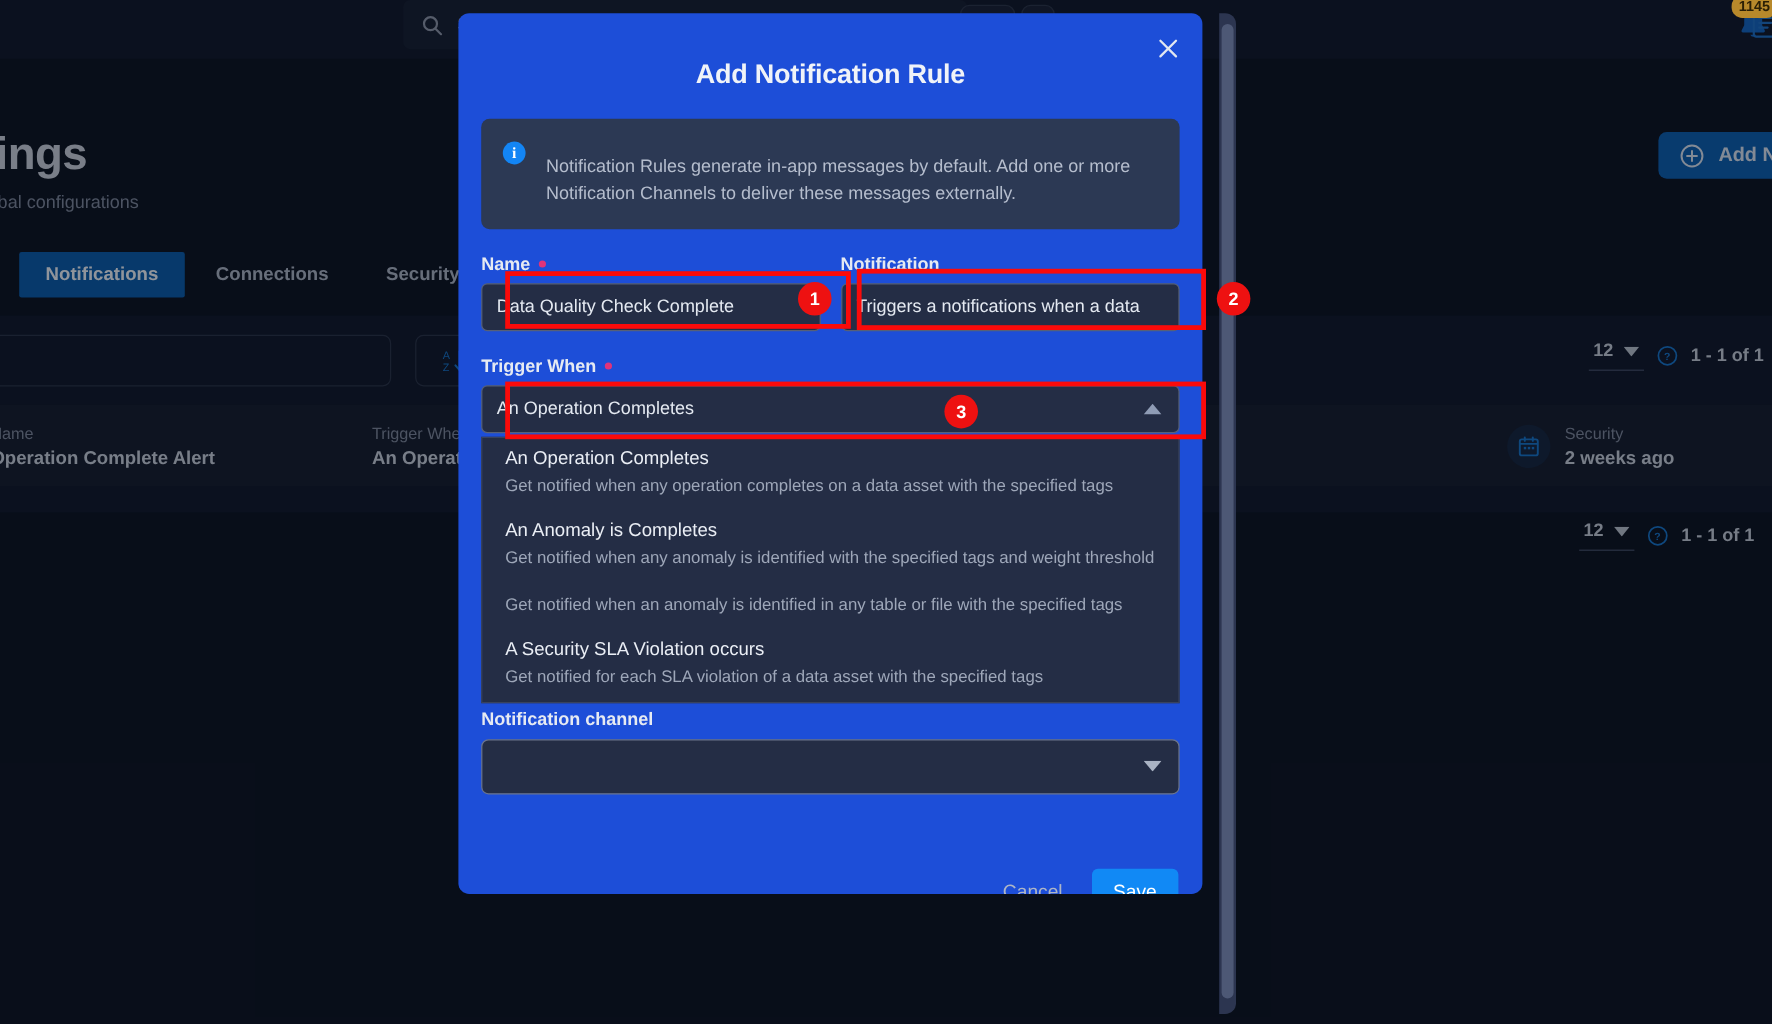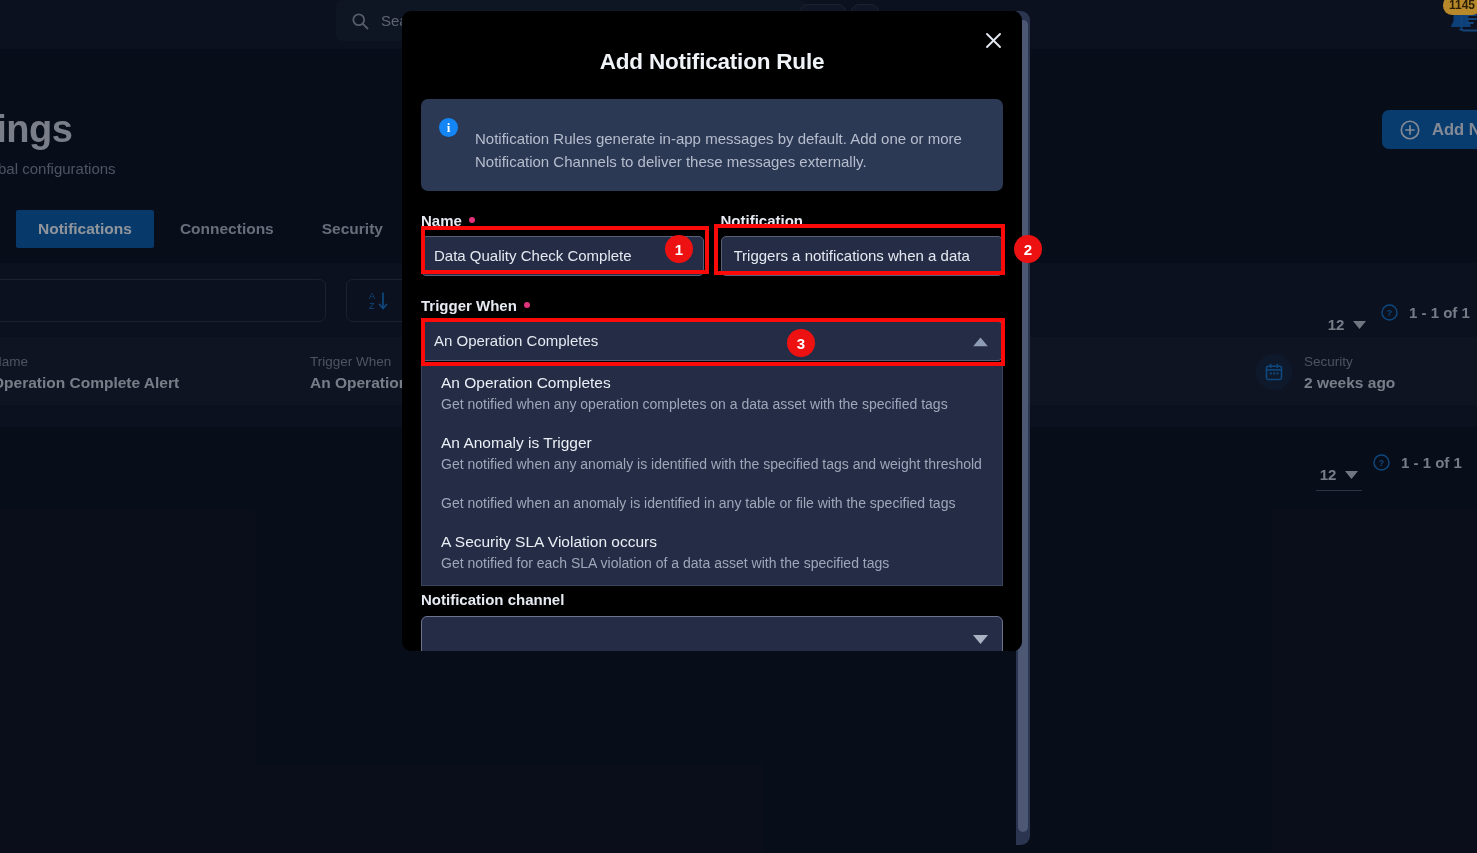--- a/index.html
+++ b/index.html
@@ -73,21 +73,21 @@
   .bg-addbtn {
     position: absolute; left: 1382px; top: 110px; height: 39px;
     background: #0d5eae; border-radius: 7px; color: #d9e2ee;
     display: flex; align-items: center; gap: 11px; padding: 0 17px;
     font-size: 16.5px; font-weight: 700; white-space: nowrap;
   }
 
   .pager { position: absolute; display: flex; align-items: center; gap: 10px;
            font-size: 15px; color: #c3cad6; font-weight: 700; }
   .pager-num { display: flex; flex-direction: column; align-items: center; }
-  .pager-num .row { display: flex; align-items: center; gap: 9px; margin-top: 32px; }
+  .pager-num .row { display: flex; align-items: center; gap: 9px; }
   .pager-num .rule { width: 46px; height: 1px; background: #46506a; margin-top: 7px; }
 
   .bg-row {
     position: absolute; left: 0; top: 337px; width: 1477px; height: 68px;
     background: #171d2e;
   }
   .bg-row-under {
     position: absolute; left: 0; top: 405px; width: 1477px; height: 22px;
     background: #11182a;
   }
@@ -96,22 +96,22 @@
   .colcell .val { font-size: 15.5px; color: #c6cdd9; font-weight: 700; line-height: 1.45; white-space: nowrap; }
   .cal-wrap {
     position: absolute; left: 1256px; top: 354px;
     width: 36px; height: 36px; border-radius: 50%;
     background: #16263f; display: flex; align-items: center; justify-content: center;
   }
 
   
   .overlay { position: absolute; inset: 0; background: rgba(3,7,15,0.40); }
   .modal {
-    position: absolute; left: 402px; top: 11px; width: 620px; height: 640px;
-    background: #000000; border-radius: 9px; overflow: hidden;
+    position: absolute; left: 382px; top: 11px; width: 620px; height: 734px;
+    background: #1d4ed8; border-radius: 9px; overflow: hidden;
   }
   .modal-scroll-track {
     position: absolute; left: 1016px; top: 11px; width: 14px; height: 834px;
     background: #2c3550; border-radius: 0 9px 9px 0;
   }
   .modal-scroll-thumb {
     position: absolute; left: 1018px; top: 20px; width: 10px; height: 812px;
     background: #4d5875; border-radius: 5px;
   }
   .modal-close {
@@ -376,21 +376,21 @@
           </span>
         </div>
       </div>
 
       <div class="dropdown">
         <div class="dd-option">
           <div class="dd-title">An Operation Completes</div>
           <div class="dd-desc">Get notified when any operation completes on a data asset with the specified tags</div>
         </div>
         <div class="dd-option">
-          <div class="dd-title">An Anomaly is Trigger</div>
+          <div class="dd-title">An Anomaly is Completes</div>
           <div class="dd-desc">Get notified when any anomaly is identified with the specified tags and weight threshold</div>
         </div>
         <div class="dd-option">
           <div class="dd-desc">Get notified when an anomaly is identified in any table or file with the specified tags</div>
         </div>
         <div class="dd-option">
           <div class="dd-title">A Security SLA Violation occurs</div>
           <div class="dd-desc">Get notified for each SLA violation of a data asset with the specified tags</div>
         </div>
       </div>

